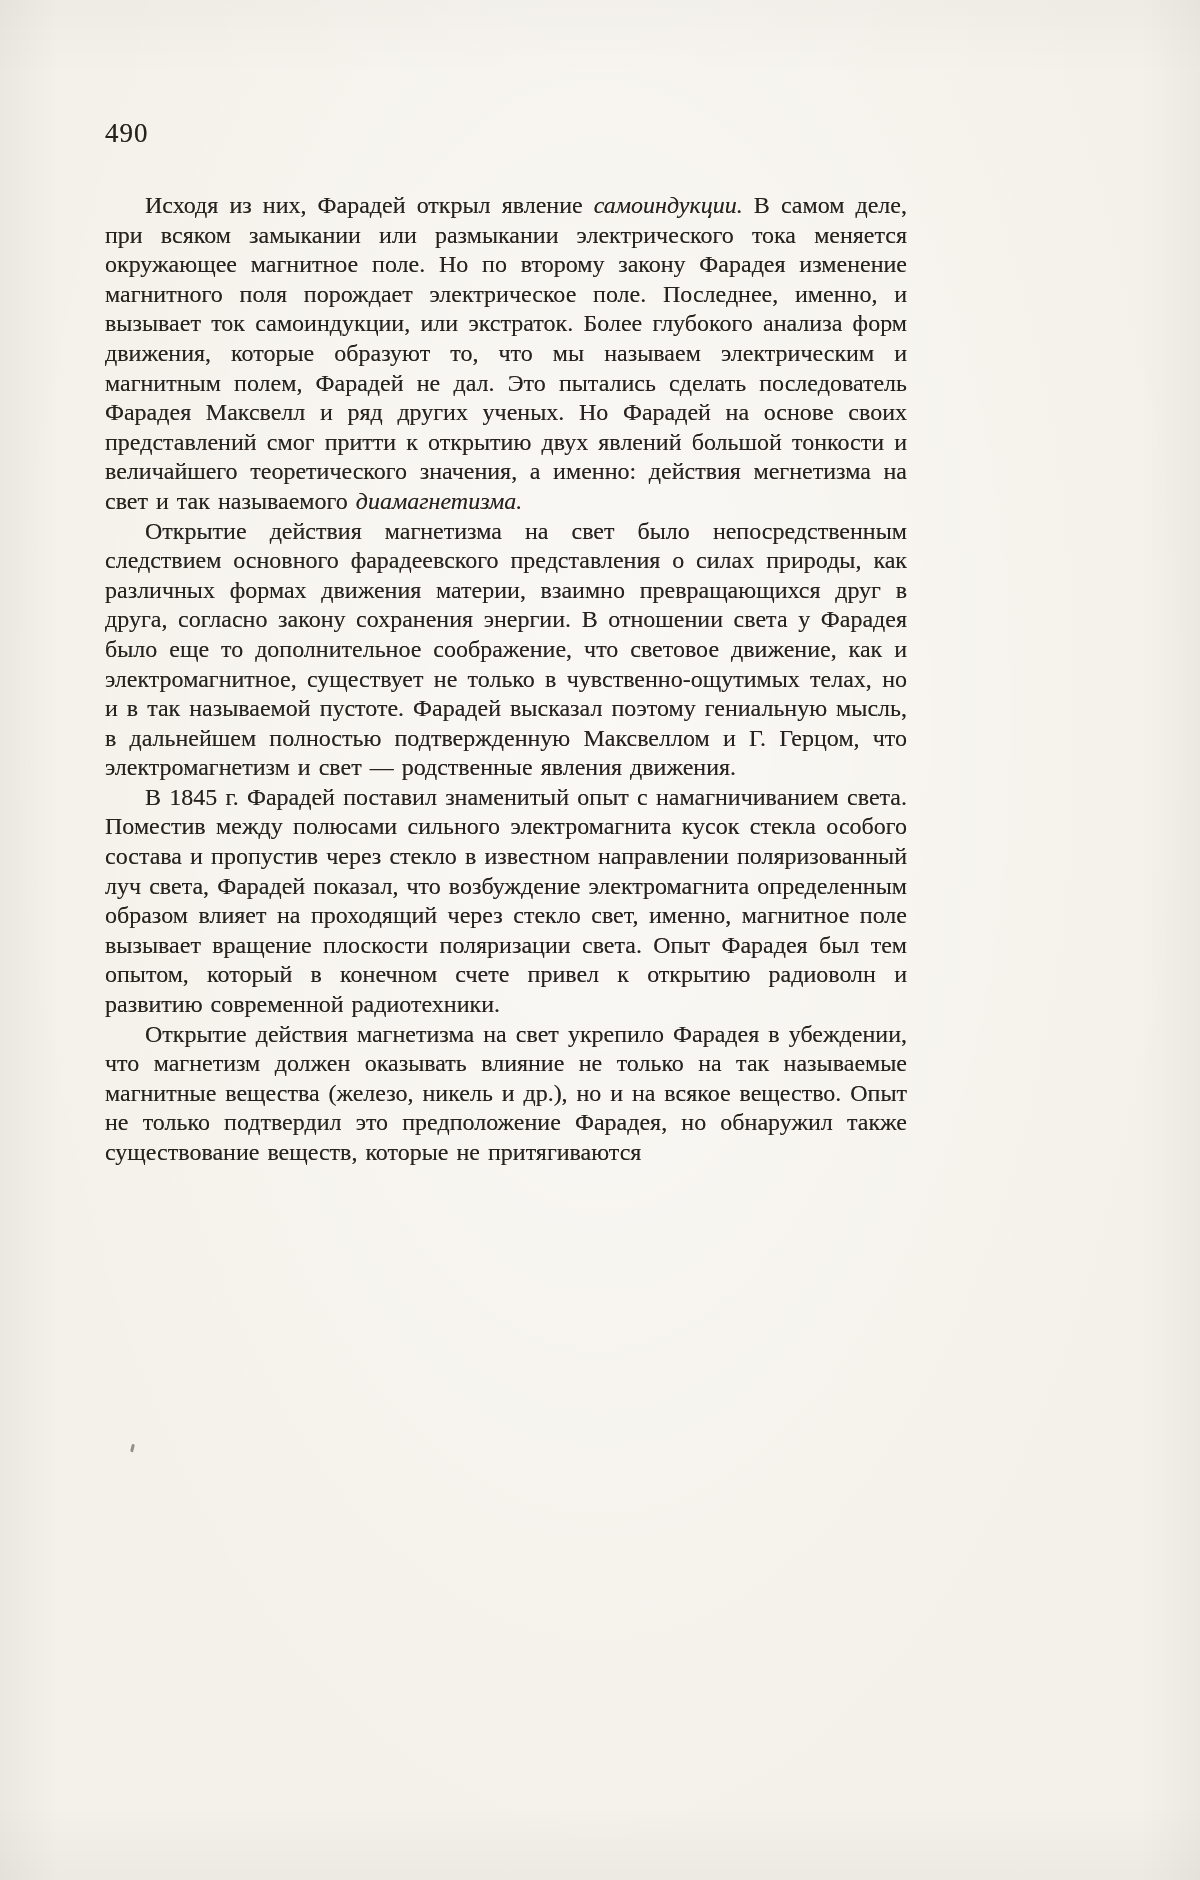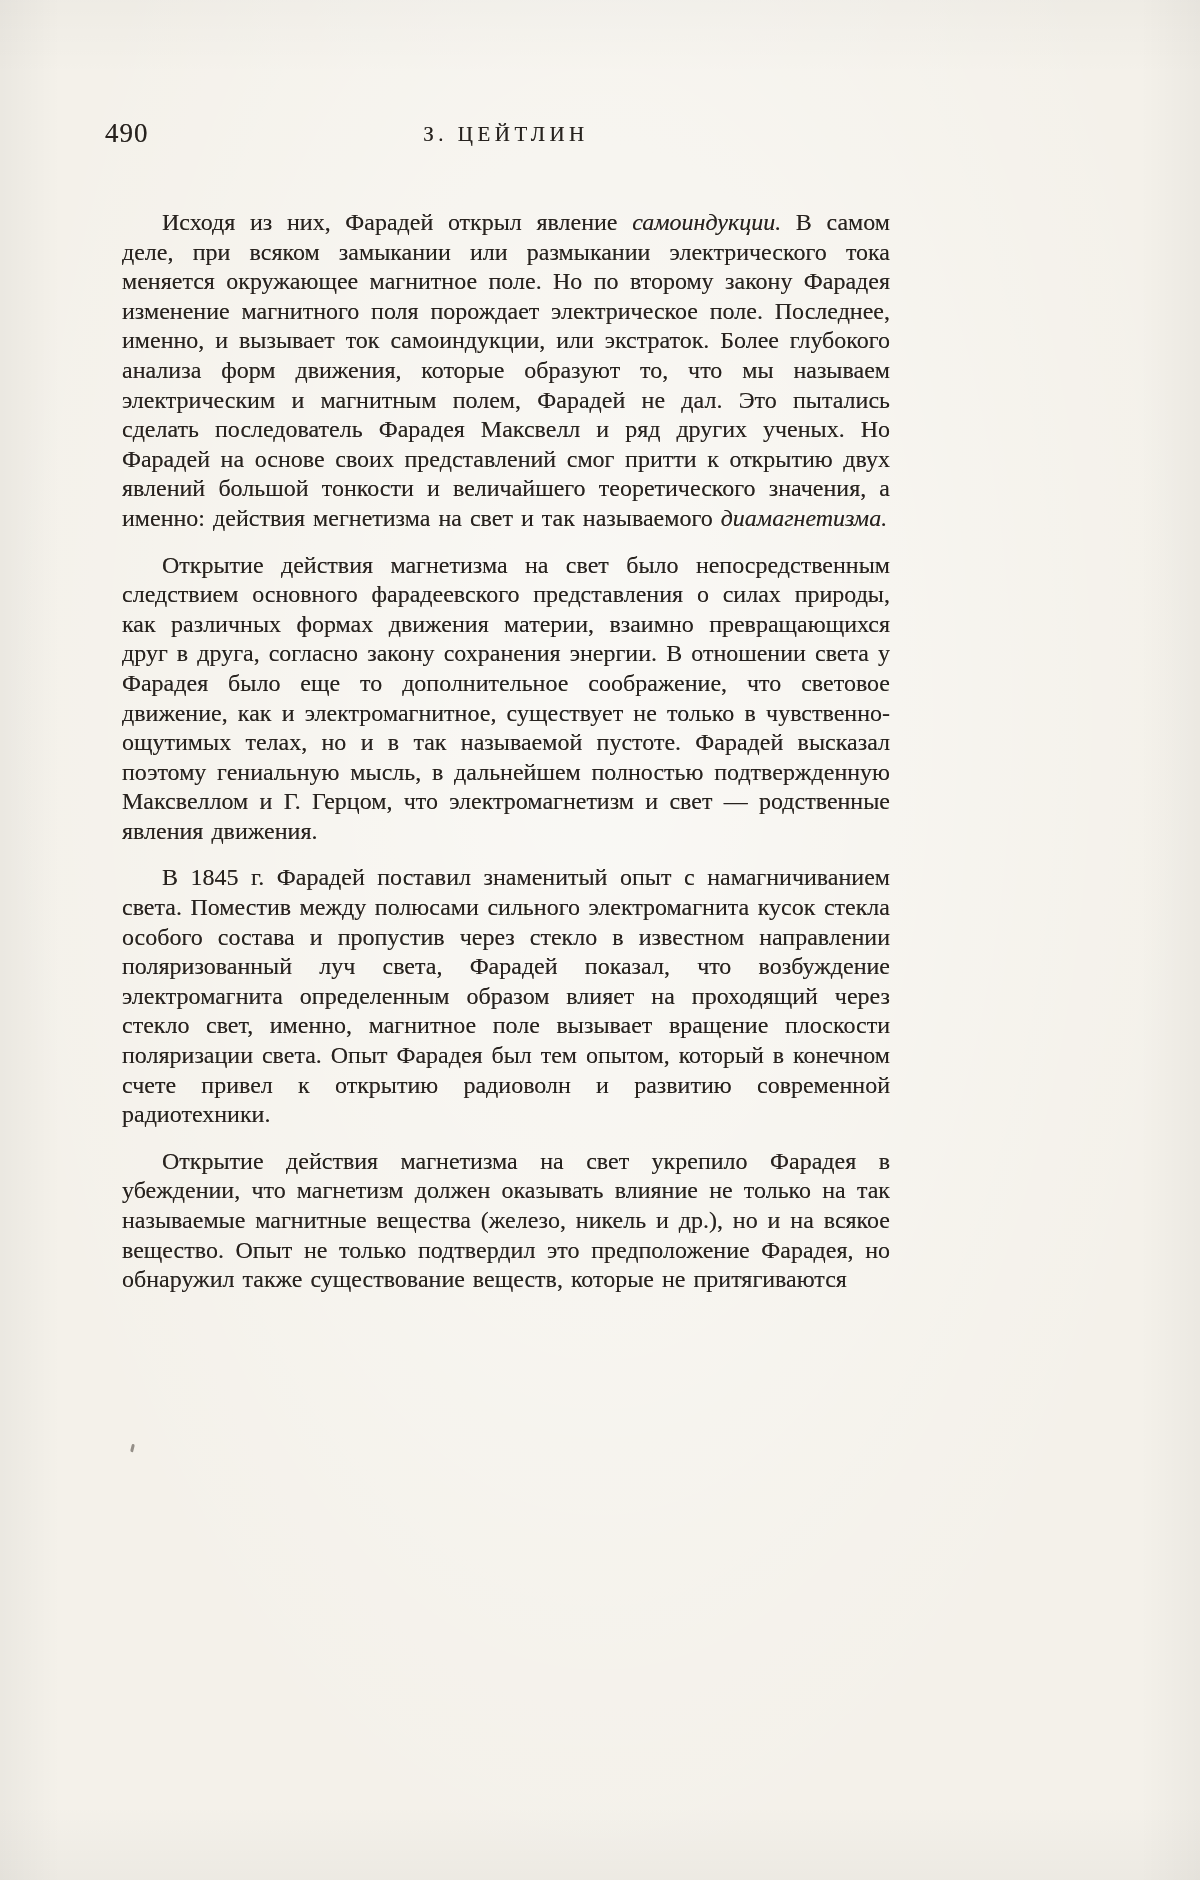--- a/index.html
+++ b/index.html
@@ -54,21 +54,21 @@
     left: 105px;
     top: 191px;
     width: 802px;
     font-size: 24px;
     line-height: 29.6px;
     text-align: justify;
     word-spacing: 2px;
     text-shadow: 0 0 0.5px rgba(39,34,30,0.5);
   }
   .para {
-    margin: 17px;
+    margin: 0;
     text-indent: 40px;
   }
   .it {
     font-style: italic;
   }
   .speck {
     position: absolute;
     left: 131px;
     top: 1444px;
     width: 3px;
@@ -78,21 +78,20 @@
     transform: rotate(14deg);
   }
 </style>
 </head>
 <body>
 
 <div class="page">
 
   <div class="header">
     <span class="page-num">490</span>
-    <span class="running-head">З. ЦЕЙТЛИН</span>
   </div>
 
   <div class="body-text">
       <p class="para"><span>Исходя из них, Фарадей открыл явление </span><span class="it">самоиндукции.</span><span> В самом деле, при всяком замыкании или размыкании электрического тока меняется окружающее магнитное поле. Но по второму закону Фарадея изменение магнитного поля порождает электрическое поле. Последнее, именно, и вызывает ток самоиндукции, или экстраток. Более глубокого анализа форм движения, которые образуют то, что мы называем электрическим и магнитным полем, Фарадей не дал. Это пытались сделать последователь Фарадея Максвелл и ряд других ученых. Но Фарадей на основе своих представлений смог притти к открытию двух явлений большой тонкости и величайшего теоретического значения, а именно: действия мегнетизма на свет и так называемого </span><span class="it">диамагнетизма.</span></p>
       <p class="para"><span>Открытие действия магнетизма на свет было непосредственным следствием основного фарадеевского представления о силах природы, как различных формах движения материи, взаимно превращающихся друг в друга, согласно закону сохранения энергии. В отношении света у Фарадея было еще то дополнительное соображение, что световое движение, как и электромагнитное, существует не только в чувственно-ощутимых телах, но и в так называемой пустоте. Фарадей высказал поэтому гениальную мысль, в дальнейшем полностью подтвержденную Максвеллом и Г. Герцом, что электромагнетизм и свет — родственные явления движения.</span></p>
       <p class="para"><span>В 1845 г. Фарадей поставил знаменитый опыт с намагничиванием света. Поместив между полюсами сильного электромагнита кусок стекла особого состава и пропустив через стекло в известном направлении поляризованный луч света, Фарадей показал, что возбуждение электромагнита определенным образом влияет на проходящий через стекло свет, именно, магнитное поле вызывает вращение плоскости поляризации света. Опыт Фарадея был тем опытом, который в конечном счете привел к открытию радиоволн и развитию современной радиотехники.</span></p>
       <p class="para"><span>Открытие действия магнетизма на свет укрепило Фарадея в убеждении, что магнетизм должен оказывать влияние не только на так называемые магнитные вещества (железо, никель и др.), но и на всякое вещество. Опыт не только подтвердил это предположение Фарадея, но обнаружил также существование веществ, которые не притягиваются</span></p>
     </div>
 
   <div class="speck"></div>

